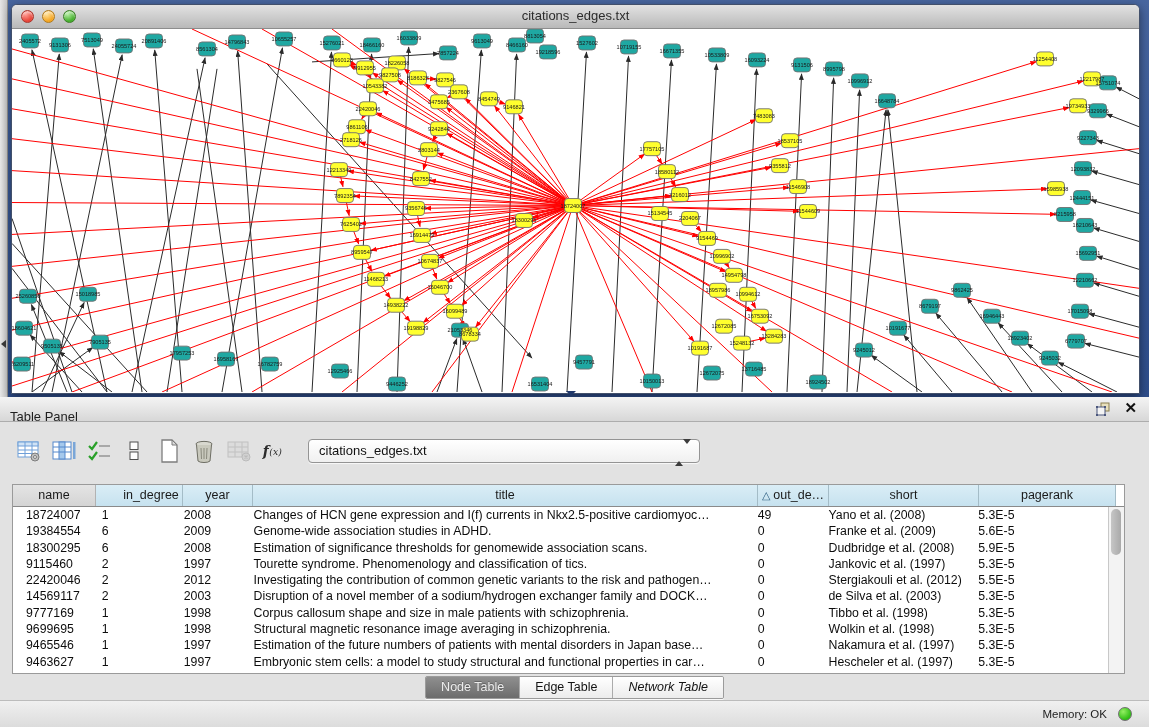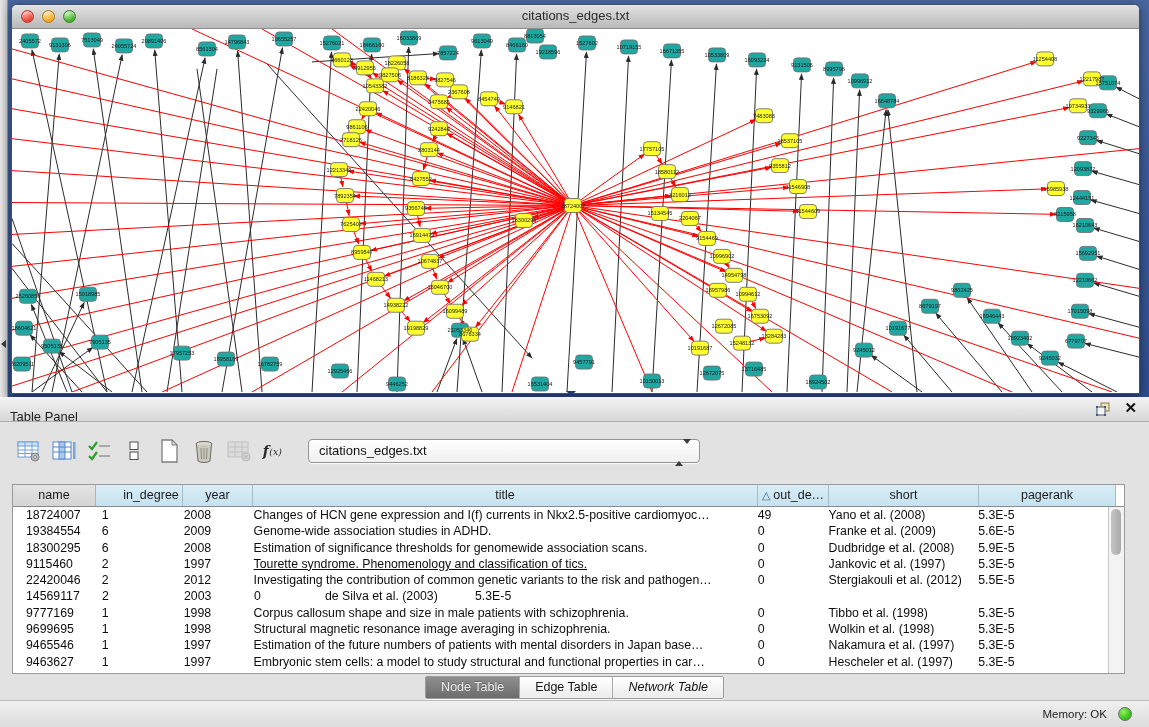--- a/index.html
+++ b/index.html
@@ -631,38 +631,39 @@
             <div class="td c2" style="width: 70px;">2008</div>
             <div class="td c3" style="width: 505px;">Estimation of significance thresholds for genomewide association scans.</div>
             <div class="td c4" style="width: 71px;">0</div>
             <div class="td c5" style="width: 150px;">Dudbridge et al. (2008)</div>
             <div class="td c6" style="width: 137px;">5.9E-5</div>
           </div>
           <div class="tr">
             <div class="td c0" style="width: 83px;">9115460</div>
             <div class="td c1" style="width: 82px;">2</div>
             <div class="td c2" style="width: 70px;">1997</div>
-            <div class="td c3" style="width: 505px; text-decoration: underline;">Tourette syndrome. Phenomenology and classification of tics.</div>
+            <div class="td c3" style="width: 505px;">Tourette syndrome. Phenomenology and classification of tics.</div>
             <div class="td c4" style="width: 71px;">0</div>
             <div class="td c5" style="width: 150px;">Jankovic et al. (1997)</div>
             <div class="td c6" style="width: 137px;">5.3E-5</div>
           </div>
           <div class="tr">
             <div class="td c0" style="width: 83px;">22420046</div>
             <div class="td c1" style="width: 82px;">2</div>
             <div class="td c2" style="width: 70px;">2012</div>
             <div class="td c3" style="width: 505px;">Investigating the contribution of common genetic variants to the risk and pathogen…</div>
             <div class="td c4" style="width: 71px;">0</div>
             <div class="td c5" style="width: 150px;">Stergiakouli et al. (2012)</div>
             <div class="td c6" style="width: 137px;">5.5E-5</div>
           </div>
           <div class="tr">
             <div class="td c0" style="width: 83px;">14569117</div>
             <div class="td c1" style="width: 82px;">2</div>
             <div class="td c2" style="width: 70px;">2003</div>
+            <div class="td c3" style="width: 505px;">Disruption of a novel member of a sodium/hydrogen exchanger family and DOCK…</div>
             <div class="td c4" style="width: 71px;">0</div>
             <div class="td c5" style="width: 150px;">de Silva et al. (2003)</div>
             <div class="td c6" style="width: 137px;">5.3E-5</div>
           </div>
           <div class="tr">
             <div class="td c0" style="width: 83px;">9777169</div>
             <div class="td c1" style="width: 82px;">1</div>
             <div class="td c2" style="width: 70px;">1998</div>
             <div class="td c3" style="width: 505px;">Corpus callosum shape and size in male patients with schizophrenia.</div>
             <div class="td c4" style="width: 71px;">0</div>

